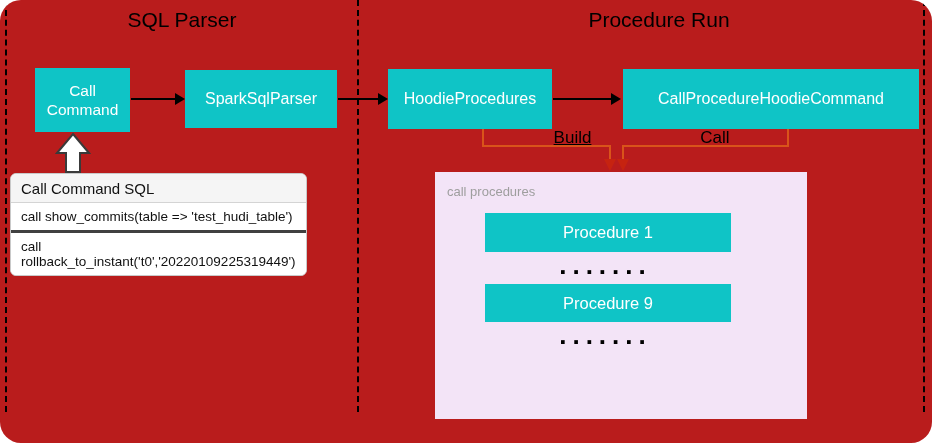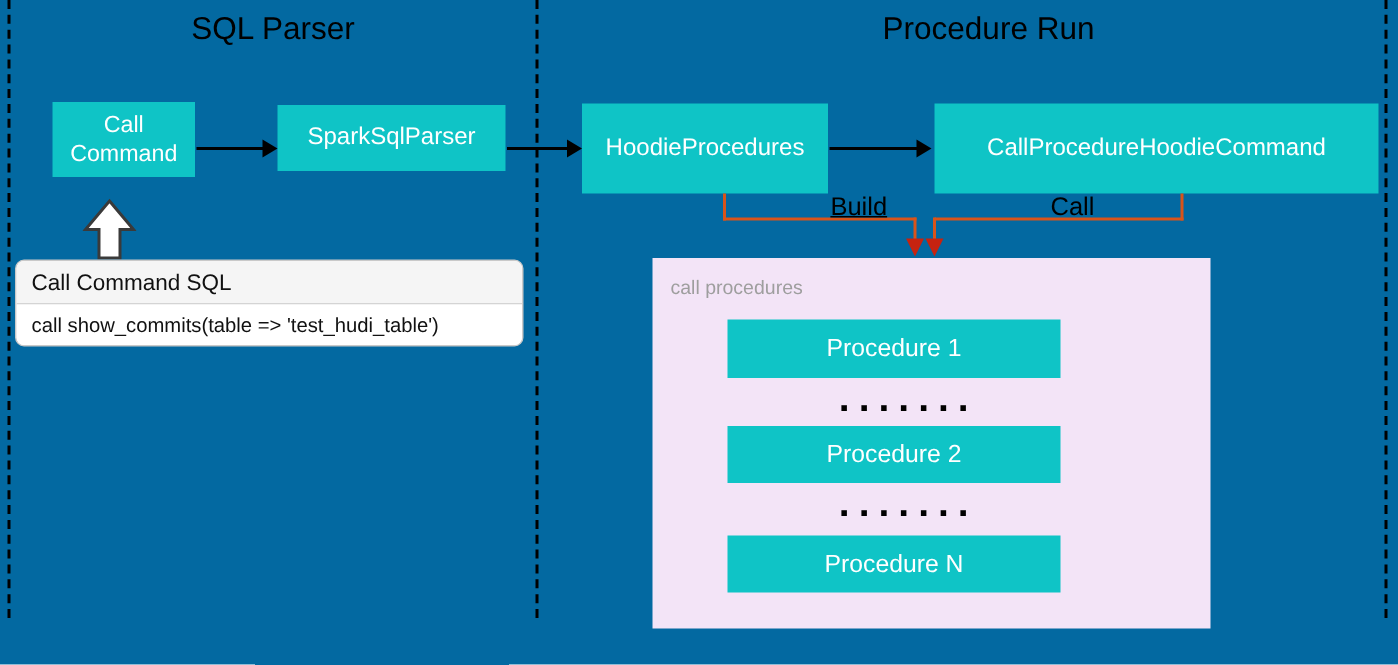--- a/index.html
+++ b/index.html
@@ -1,20 +1,21 @@
 <!DOCTYPE html>
 <html><head>
 <meta charset="utf-8">
 <style>
   * { margin:0; padding:0; box-sizing:border-box; }
   html,body { background:#ffffff; }
   body { font-family:"Liberation Sans", sans-serif; }
   .canvas {
-    position:relative; width:932px; height:443px; background:#0369a1;
+    position:relative; width:932px; height:443px; background:#b91c1c;
     overflow:hidden;
+    border-radius:21px;
   }
   .dash-v {
     position:absolute; top:0; width:0; height:412px;
     border-left:2px dashed #000;
   }
   .section-title {
     position:absolute; top:8px; text-align:center;
     font-size:21px; color:#000;
   }
   .node {
@@ -32,42 +33,42 @@
   .oline { position:absolute; background:#D9541A; }
   .ahead-d {
     position:absolute; width:0; height:0;
     border-left:6px solid transparent; border-right:6px solid transparent;
     border-top:12px solid #C62310;
   }
   .edge-label {
     position:absolute; font-size:17px; color:#000; text-align:center;
   }
   .sql-card {
-    position:absolute; left:10px; top:173px; width:339px;
+    position:absolute; left:10px; top:173px; width:297px;
     border:1px solid #c9c9c9; border-radius:6px; overflow:hidden;
     background:#ffffff;
   }
   .sql-card-header {
     background:#f5f5f5; border-bottom:1px solid #d4d4d4;
     font-size:15px; color:#111; padding:6px 10px 5px 10px;
   }
   .sql-row {
     background:#ffffff; font-size:13.5px; color:#111;
     padding:6px 10px 6px 10px; border-bottom:3px solid #404040;
   }
   .sql-row:last-child { border-bottom:none; }
   .panel {
     position:absolute; left:435px; top:172px; width:372px; height:247px;
     background:#F3E4F7;
   }
   .panel-label {
     position:absolute; left:12px; top:12px; font-size:13px; color:#9e9e9e;
   }
   .proc {
-    position:absolute; left:50px; width:222px; height:39px;
+    position:absolute; left:50px; width:246px; height:39px;
     background:#0FC4C6; color:#fff; display:flex; align-items:center;
     justify-content:center; font-size:16.5px;
   }
   .dots-row {
     position:absolute; left:35px; width:271px; height:24px; line-height:14px;
     text-align:center; font-size:26px; font-weight:bold; letter-spacing:6px;
     color:#000; overflow:hidden;
   }
   .block-arrow { position:absolute; left:55px; top:132px; }
 </style>
@@ -76,41 +77,42 @@
 
 <div class="canvas">
 
   <div class="dash-v" style="left:5px;"></div>
   <div class="dash-v" style="left:357px;"></div>
   <div class="dash-v" style="left:923px;"></div>
 
   <div class="section-title" style="left:6px; width:352px;">SQL Parser</div>
   <div class="section-title" style="left:376px; width:566px;">Procedure Run</div>
 
-  <div class="node" style="left:35px; top:68px; width:95px; height:50px; font-size:15.5px;">Call Command</div>
-  <div class="node" style="left:185px; top:70px; width:152px; height:44px;">SparkSqlParser</div>
+  <div class="node" style="left:35px; top:68px; width:95px; height:64px; font-size:15.5px;">Call Command</div>
+  <div class="node" style="left:185px; top:70px; width:152px; height:58px;">SparkSqlParser</div>
   <div class="node" style="left:388px; top:69px; width:164px; height:60px;">HoodieProcedures</div>
   <div class="node small-pad" style="left:623px; top:69px; width:296px; height:60px;">CallProcedureHoodieCommand</div>
 
   <div class="hline" style="left:131px; top:98px; width:45px;"></div>
   <div class="ahead-r" style="left:175px; top:93px;"></div>
 
   <div class="hline" style="left:338px; top:98px; width:41px;"></div>
   <div class="ahead-r" style="left:378px; top:93px;"></div>
 
   <div class="hline" style="left:553px; top:98px; width:59px;"></div>
   <div class="ahead-r" style="left:611px; top:93px;"></div>
 
   <svg class="block-arrow" width="36" height="42" viewBox="0 0 36 42">
     <path d="M18 2 L34 21 L25 21 L25 40 L11 40 L11 21 L2 21 Z" fill="#ffffff" stroke="#3a3a3a" stroke-width="2" stroke-linejoin="miter"></path>
   </svg>
 
   <div class="sql-card">
     <div class="sql-card-header">Call Command SQL</div>
     <div class="sql-row">call show_commits(table =&gt; 'test_hudi_table')</div>
+    <div class="sql-row">call rollback_to_instant('t0','20220109225319449')</div>
   </div>
 
   <div class="oline" style="left:482px; top:129px; width:2px; height:18px;"></div>
   <div class="oline" style="left:482px; top:145px; width:129px; height:2px;"></div>
   <div class="oline" style="left:609px; top:145px; width:2px; height:16px;"></div>
   <div class="ahead-d" style="left:604px; top:159px;"></div>
 
   <div class="oline" style="left:787px; top:129px; width:2px; height:18px;"></div>
   <div class="oline" style="left:623px; top:145px; width:166px; height:2px;"></div>
   <div class="oline" style="left:622px; top:145px; width:2px; height:16px;"></div>
@@ -119,20 +121,19 @@
   <div class="edge-label" style="left:535px; top:128px; width:75px;text-decoration:underline;">Build</div>
   <div class="edge-label" style="left:685px; top:128px; width:60px;">Call</div>
 
   <div class="panel">
     <div class="panel-label">call procedures</div>
 
     <div class="proc" style="top:41px;">Procedure 1</div>
 
     <div class="dots-row" style="top:86px;">.......</div>
 
-    <div class="proc" style="top:112px; height:38px;">Procedure 2</div>
+    <div class="proc" style="top:112px; height:38px;">Procedure 9</div>
 
     <div class="dots-row" style="top:156px;">.......</div>
 
-    <div class="proc" style="top:185px; height:38px;">Procedure N</div>
   </div>
 
 </div>
 
 </body></html>

